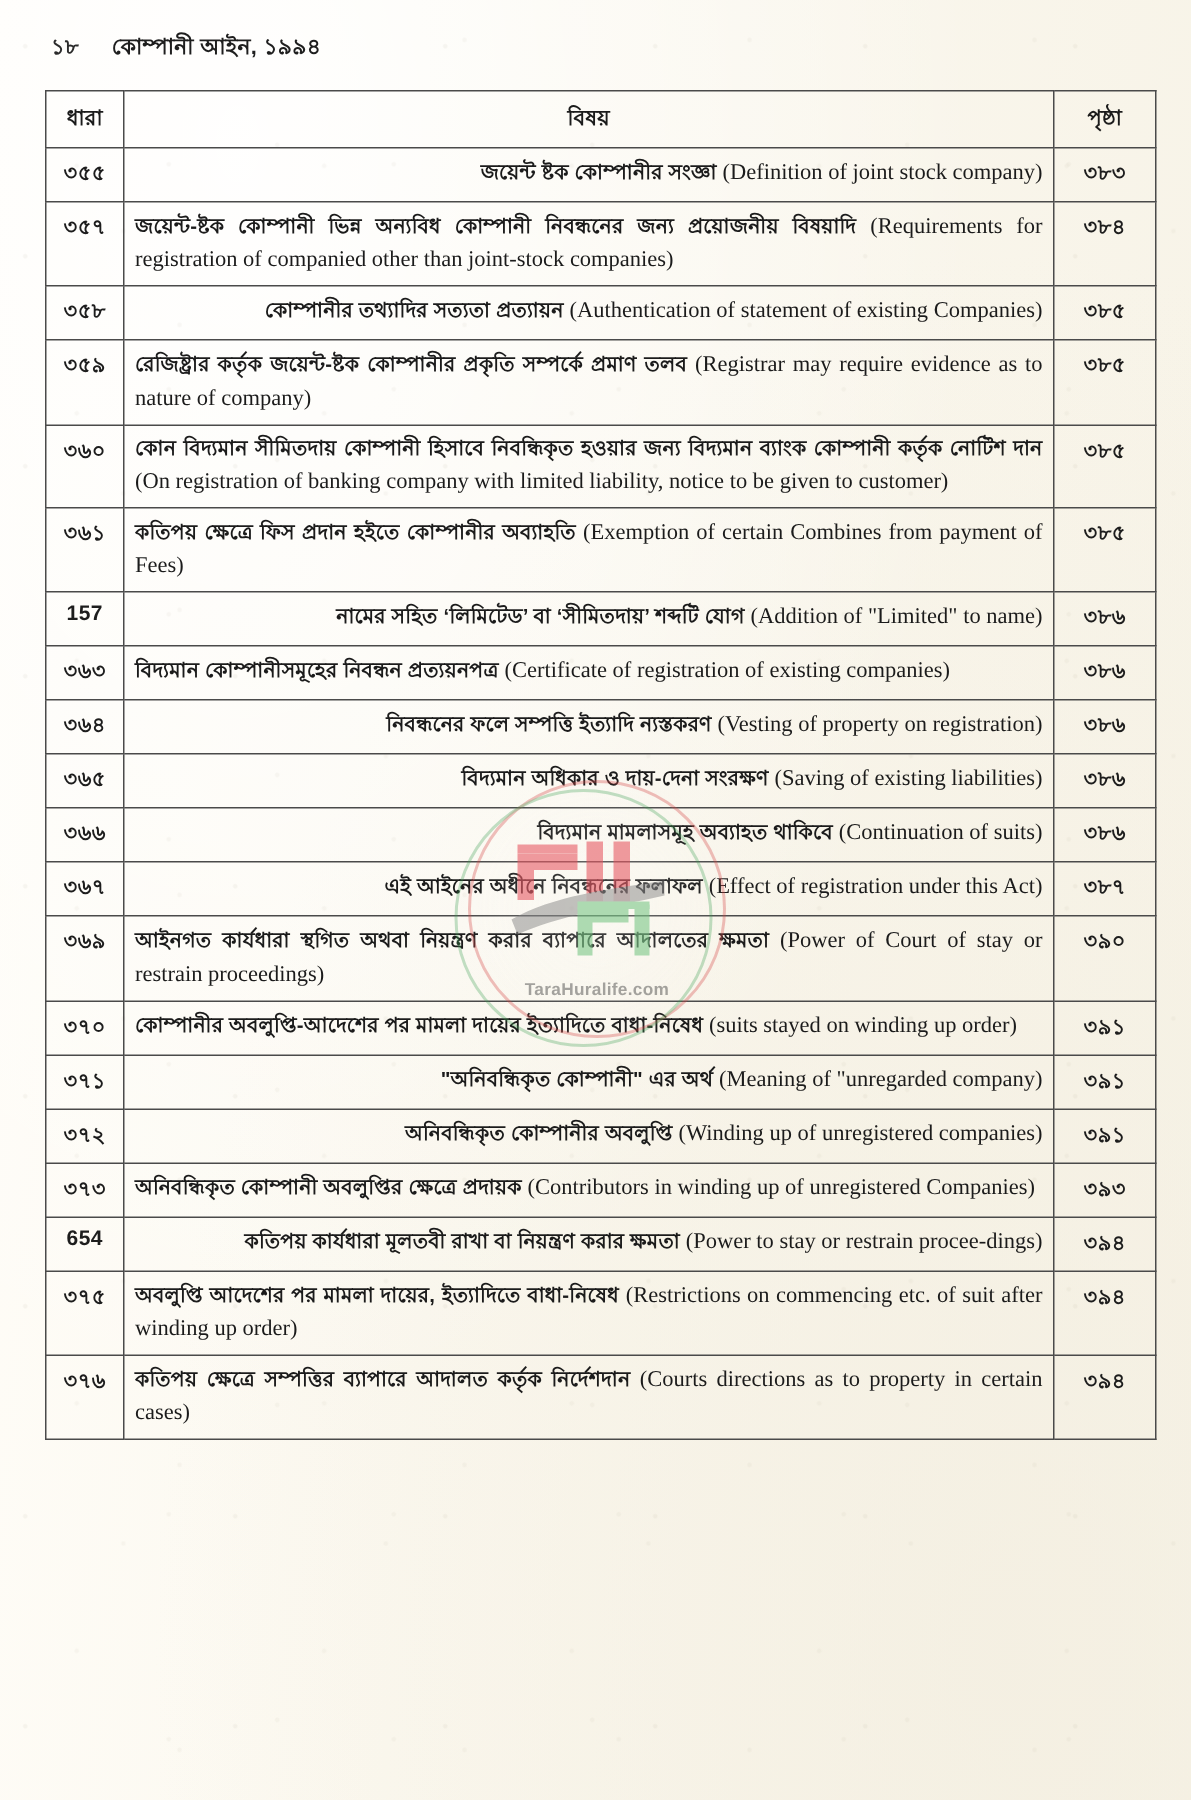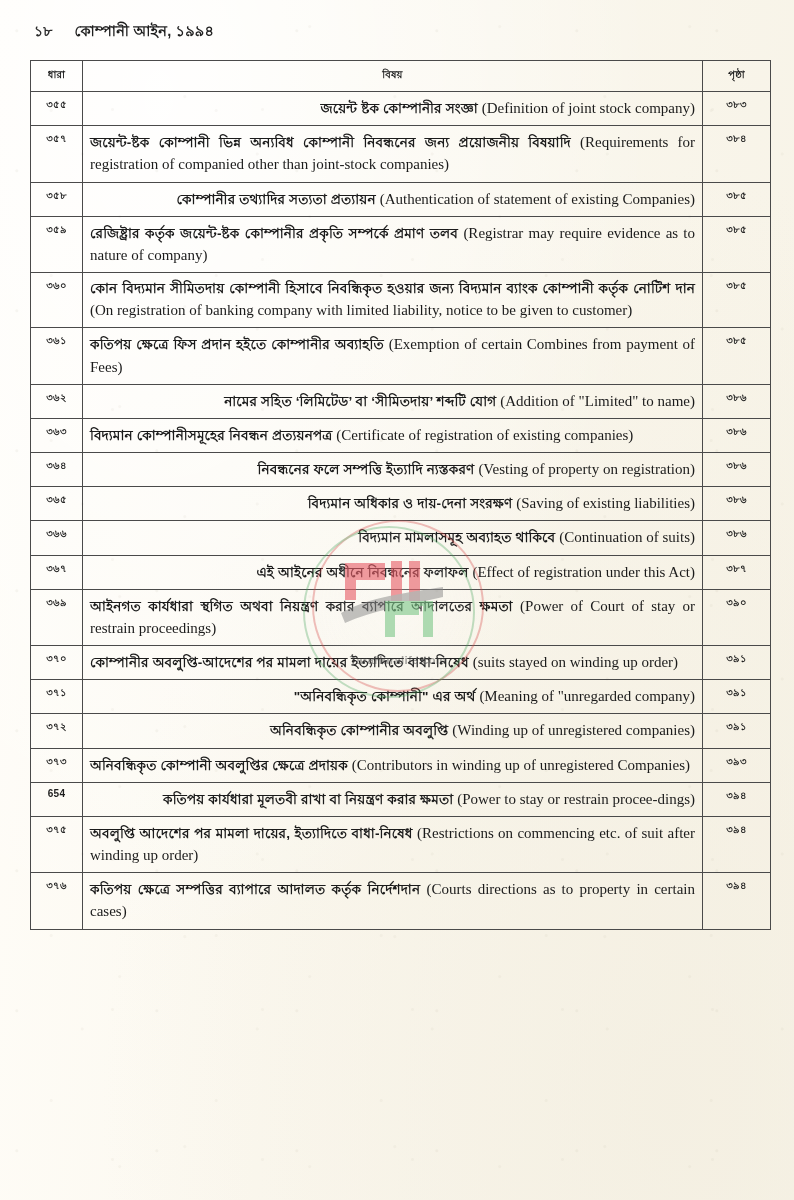--- a/index.html
+++ b/index.html
@@ -66,29 +66,29 @@
     border:1.1px solid #4a4a4a;
     vertical-align:top;
     padding:5px 7px 6px 7px;
   }
   table.toc thead th{
     text-align:center;
     vertical-align:middle;
     padding:6px 4px 7px 4px;
     font-family:"Liberation Sans", sans-serif;
     font-weight:700;
-    font-size:10px;
+    font-size:14px;
     color:#1b1b1b;
     letter-spacing:.2px;
   }
   td.sec, td.pg{
     text-align:center;
     font-family:"Liberation Sans", sans-serif;
     font-weight:700;
-    font-size:10px;
+    font-size:14px;
     color:#1d1d1d;
     letter-spacing:.3px;
     white-space:nowrap;
     padding-top:7px;
   }
   td.sub{
     text-align:justify;
     text-justify:inter-word;
     font-size:14.4px;
     line-height:1.47;
@@ -204,21 +204,21 @@
             <td class="sec">৩৬০</td>
             <td class="sub multi"><span class="bn">কোন বিদ্যমান সীমিতদায় কোম্পানী হিসাবে নিবন্ধিকৃত হওয়ার জন্য বিদ্যমান ব্যাংক কোম্পানী কর্তৃক নোটিশ দান </span><span class="en">(On registration of banking company with limited liability, notice to be given to customer)</span></td>
             <td class="pg">৩৮৫</td>
           </tr>
           <tr>
             <td class="sec">৩৬১</td>
             <td class="sub multi"><span class="bn">কতিপয় ক্ষেত্রে ফিস প্রদান হইতে কোম্পানীর অব্যাহতি </span><span class="en">(Exemption of certain Combines from payment of Fees)</span></td>
             <td class="pg">৩৮৫</td>
           </tr>
           <tr>
-            <td class="sec">৩৬২</td>
+            <td class="sec">157</td>
             <td class="sub single"><span class="bn">নামের সহিত ‘লিমিটেড’ বা ‘সীমিতদায়’ শব্দটি যোগ </span><span class="en">(Addition of "Limited" to name)</span></td>
             <td class="pg">৩৮৬</td>
           </tr>
           <tr>
             <td class="sec">৩৬৩</td>
             <td class="sub multi"><span class="bn">বিদ্যমান কোম্পানীসমূহের নিবন্ধন প্রত্যয়নপত্র </span><span class="en">(Certificate of registration of existing companies)</span></td>
             <td class="pg">৩৮৬</td>
           </tr>
           <tr>
             <td class="sec">৩৬৪</td>

